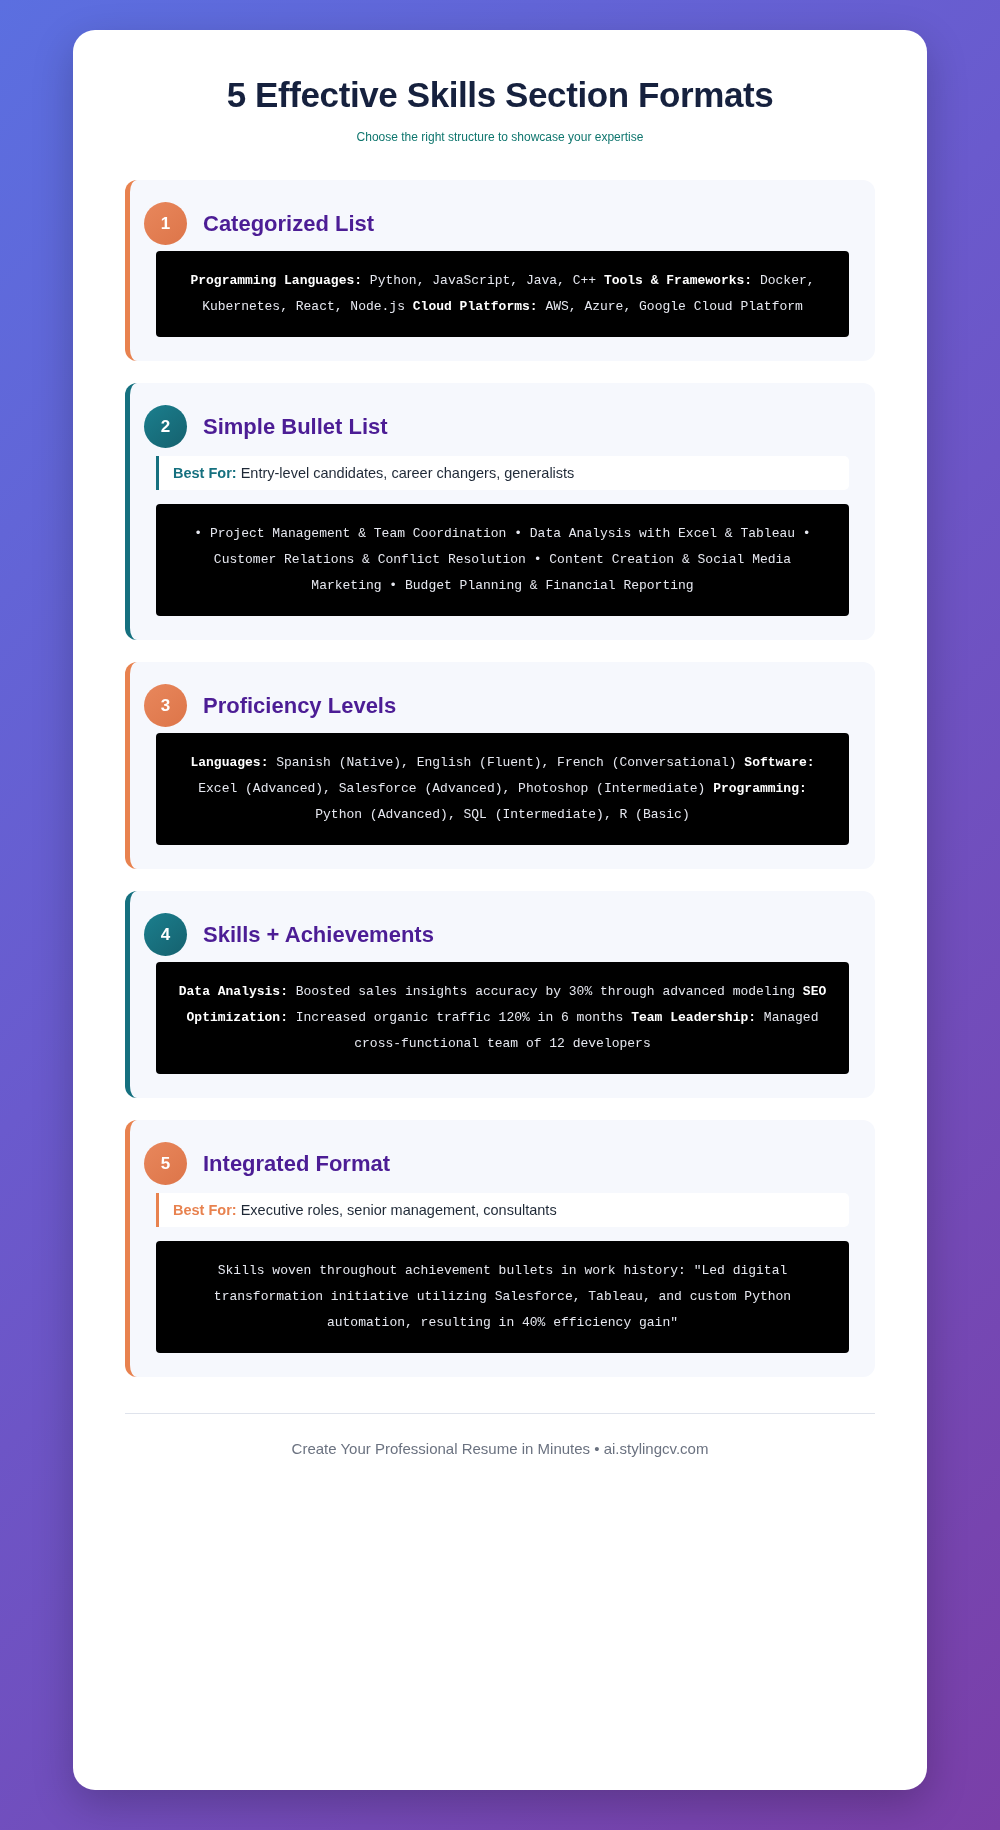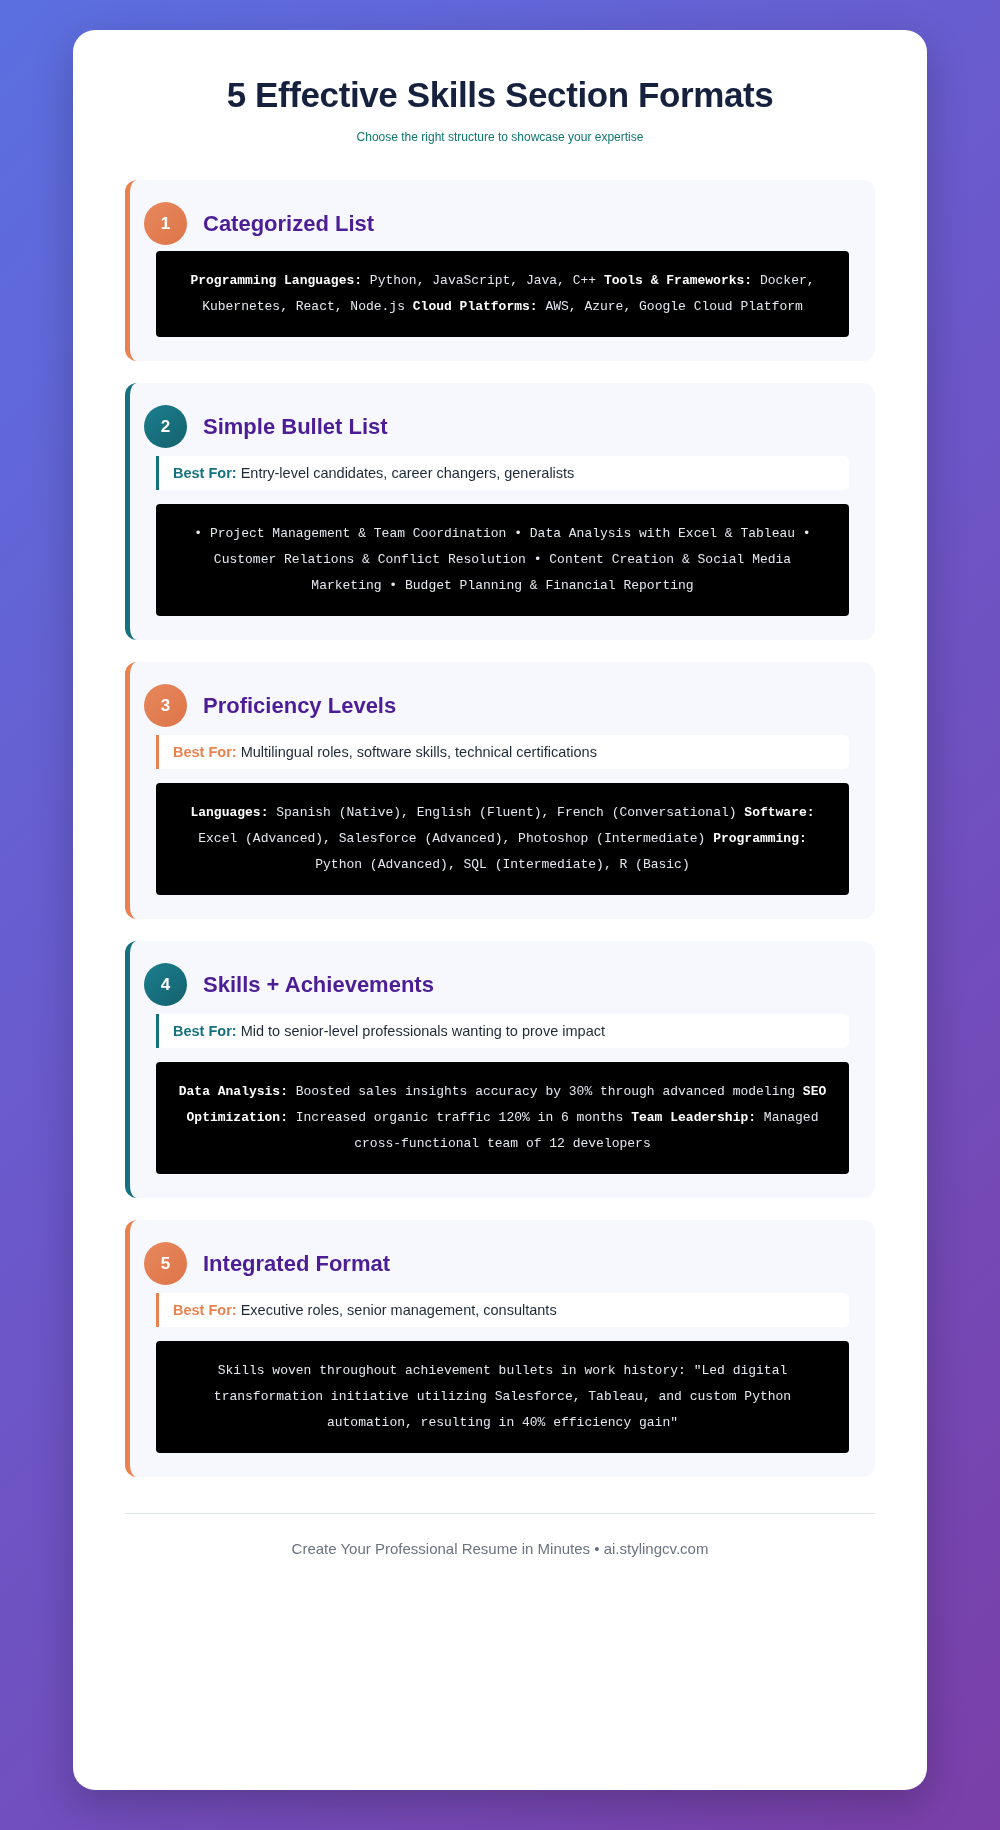--- a/index.html
+++ b/index.html
@@ -149,29 +149,27 @@
           <div class="card-title">Simple Bullet List</div>
         </div>
         <div class="bestfor"><span class="bestfor-label">Best For:</span> <span>Entry-level candidates, career changers, generalists</span></div>
         <div class="code-block"><span>• Project Management &amp; Team Coordination • Data Analysis with Excel &amp; Tableau • Customer Relations &amp; Conflict Resolution • Content Creation &amp; Social Media Marketing • Budget Planning &amp; Financial Reporting</span></div>
       </div>
       <div class="format-card">
         <div class="card-head">
           <div class="num-badge">3</div>
           <div class="card-title">Proficiency Levels</div>
         </div>
-        <div class="bestfor"><span class="bestfor-label">Best For:</span> <span>Multilingual roles, software skills, technical certifications</span></div>
         <div class="code-block"><b>Languages:</b><span> Spanish (Native), English (Fluent), French (Conversational) </span><b>Software:</b><span> Excel (Advanced), Salesforce (Advanced), Photoshop (Intermediate) </span><b>Programming:</b><span> Python (Advanced), SQL (Intermediate), R (Basic)</span></div>
       </div>
       <div class="format-card accent-teal">
         <div class="card-head">
           <div class="num-badge">4</div>
           <div class="card-title">Skills + Achievements</div>
         </div>
-        <div class="bestfor"><span class="bestfor-label">Best For:</span> <span>Mid to senior-level professionals wanting to prove impact</span></div>
         <div class="code-block"><b>Data Analysis:</b><span> Boosted sales insights accuracy by 30% through advanced modeling </span><b>SEO Optimization:</b><span> Increased organic traffic 120% in 6 months </span><b>Team Leadership:</b><span> Managed cross-functional team of 12 developers</span></div>
       </div>
       <div class="format-card">
         <div class="card-head">
           <div class="num-badge">5</div>
           <div class="card-title">Integrated Format</div>
         </div>
         <div class="bestfor"><span class="bestfor-label">Best For:</span> <span>Executive roles, senior management, consultants</span></div>
         <div class="code-block"><span>Skills woven throughout achievement bullets in work history: "Led digital transformation initiative utilizing Salesforce, Tableau, and custom Python automation, resulting in 40% efficiency gain"</span></div>
       </div>

